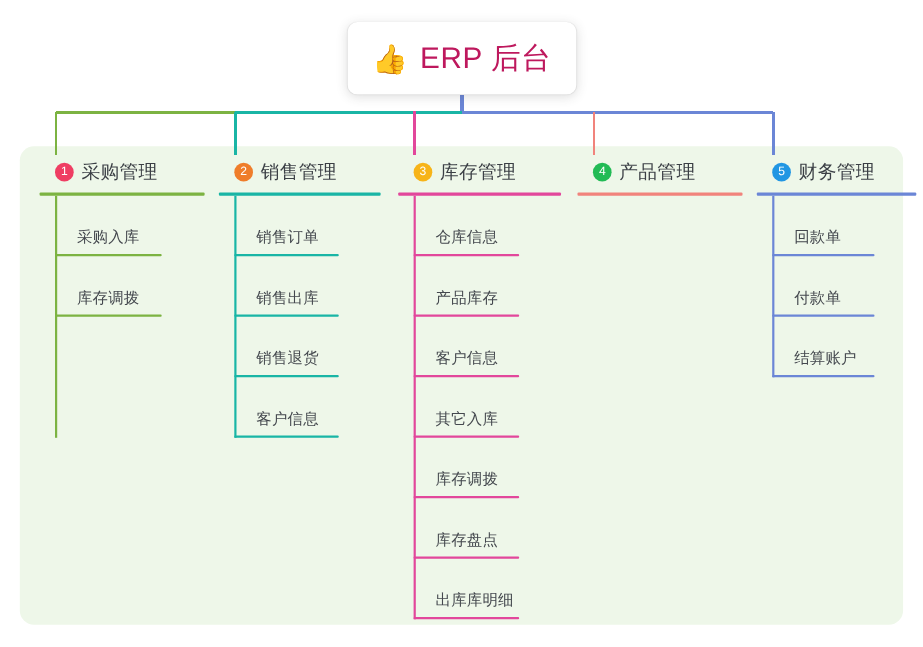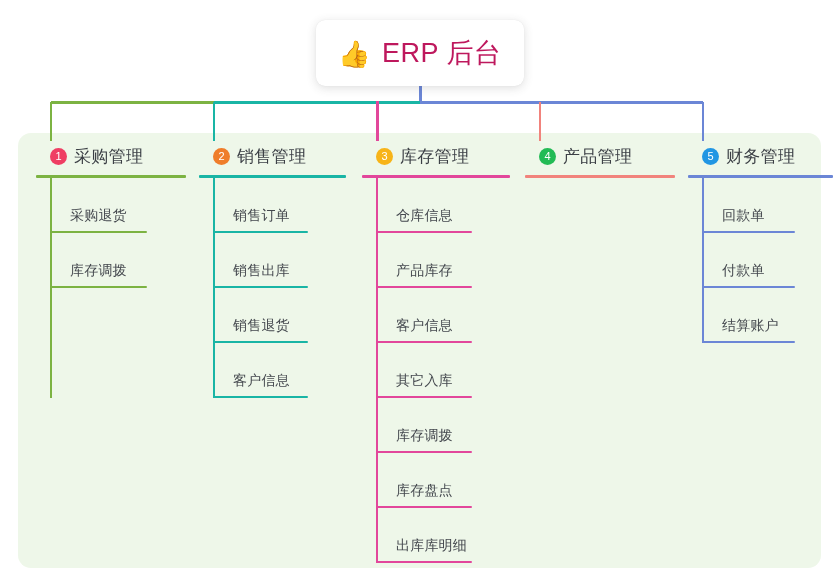--- a/index.html
+++ b/index.html
@@ -177,21 +177,21 @@
   <div id="columns">
       <div class="col" style="left: 36px; width: 150px;">
         <div class="col-head">
           <span class="badge" style="background: rgb(239, 62, 99);">1</span>
           <span class="col-title">采购管理</span>
         </div>
         <div class="head-rule" style="background: rgb(124, 179, 66); width: 150px;"></div>
         <div class="leaves">
           <div class="spine" style="background: rgb(124, 179, 66); height: 220px;"></div>
           <div class="leaf">
-            <span class="leaf-label">采购退货</span>
+            <span class="leaf-label">采购入库</span>
             <div class="leaf-rule" style="background: rgb(124, 179, 66); width: 97px;"></div>
           </div>
           <div class="leaf">
             <span class="leaf-label">库存调拨</span>
             <div class="leaf-rule" style="background: rgb(124, 179, 66); width: 97px;"></div>
           </div>
         </div>
       </div>
       <div class="col" style="left: 199px; width: 147px;">
         <div class="col-head">

